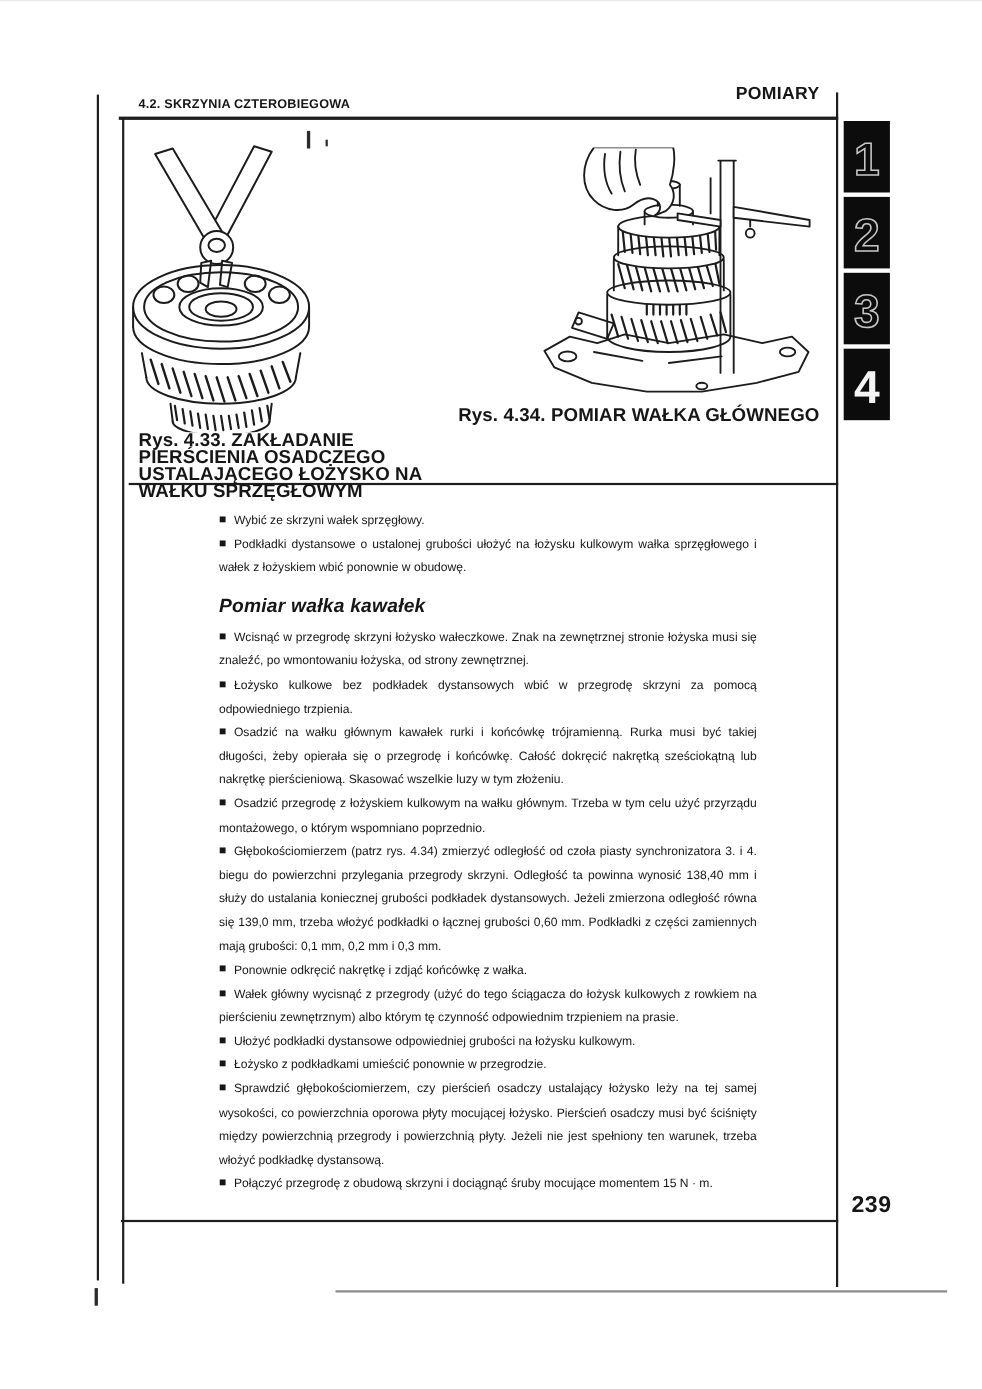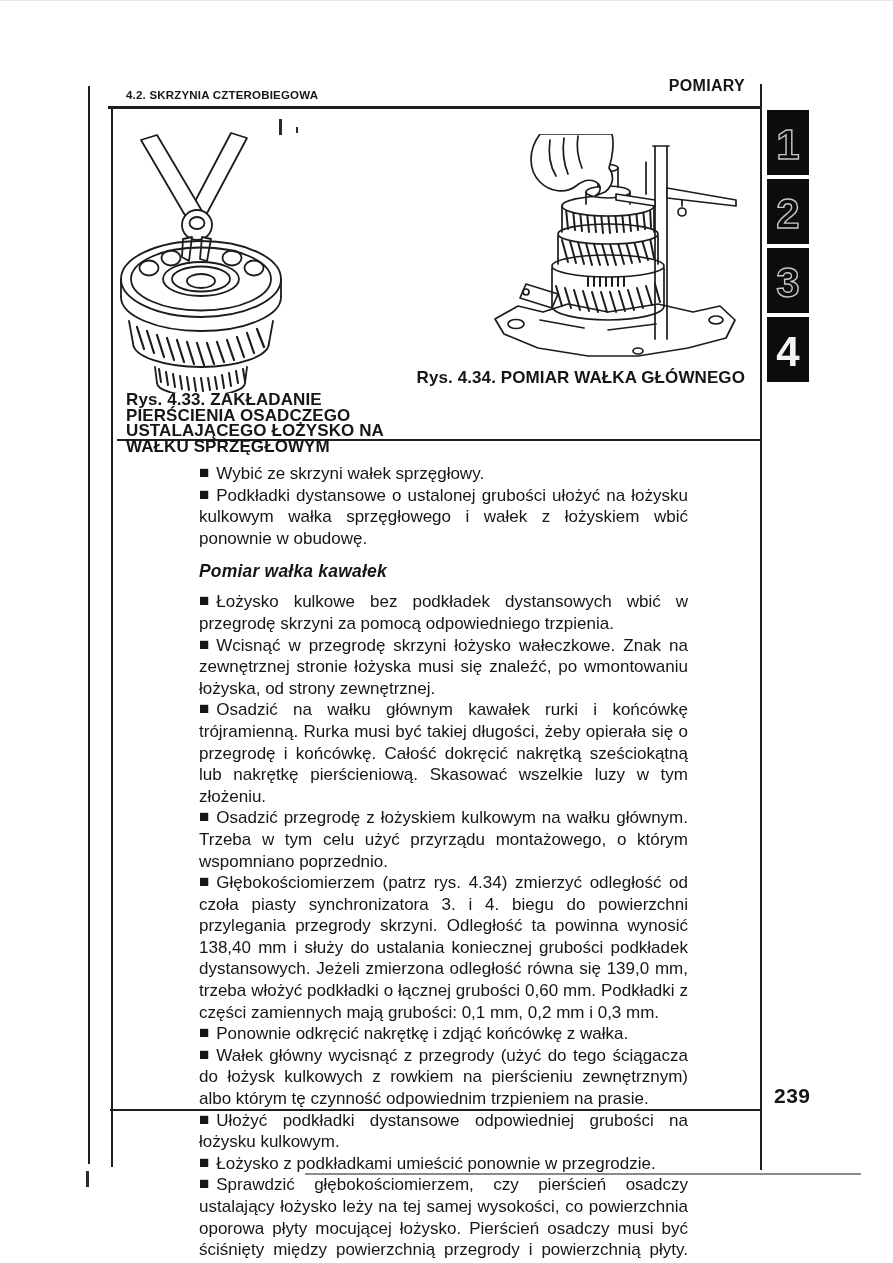--- a/index.html
+++ b/index.html
@@ -11,21 +11,21 @@
   .vline,.hline{position:absolute;background:#1e1e1e;}
   
   .hdr-left{position:absolute;left:126px;top:88px;font-size:11.5px;font-weight:bold;letter-spacing:.2px;}
   .hdr-right{position:absolute;right:148px;top:76px;font-size:16px;font-weight:bold;letter-spacing:.3px;}
   
   .cap{position:absolute;font-size:17px;font-weight:bold;line-height:15.5px;letter-spacing:.1px;}
   .cap33{left:126px;top:391px;width:302px;}
   .cap34{right:148px;top:369px;text-align:right;}
   
   .textblock{position:absolute;left:199px;top:462px;width:489px;}
-  .textblock p{margin:0;font-size:17px;line-height:21.6px;text-align:justify;}
+  .textblock p{margin:0;font-size:11px;line-height:21.6px;text-align:justify;}
   .sq{display:inline-block;margin-right:7px;transform:translateY(-1px);}
   h2.sect{margin:12px 0 9px 0;font-size:17.5px;font-style:italic;font-weight:bold;letter-spacing:.2px;}
   
   .tab{position:absolute;left:767px;width:42px;height:65px;background:#0c0c0c;}
   .tab svg{display:block;}
   .tab text{font-family:"Liberation Sans",sans-serif;font-size:42px;font-weight:bold;text-anchor:middle;}
   .tab text.outline{fill:#0c0c0c;stroke:#c6c6c6;stroke-width:1.4px;}
   .tab text.solid{fill:#f4f4f4;stroke:none;}
   
   .pagenum{position:absolute;left:774px;top:1083px;font-size:21px;font-weight:bold;letter-spacing:.5px;}
@@ -136,22 +136,22 @@
 
   <div class="cap cap34">Rys. 4.34. POMIAR WAŁKA GŁÓWNEGO</div>
   <div class="cap cap33">Rys. 4.33. ZAKŁADANIE PIERŚCIENIA OSADCZEGO USTALAJĄCEGO ŁOŻYSKO NA WAŁKU SPRZĘGŁOWYM</div>
 
   <div class="textblock">
     <p><span class="sq">■</span><span>Wybić ze skrzyni wałek sprzęgłowy.</span></p>
     <p><span class="sq">■</span><span>Podkładki dystansowe o ustalonej grubości ułożyć na łożysku kulkowym wałka sprzęgłowego i wałek z łożyskiem wbić ponownie w obudowę.</span></p>
 
     <h2 class="sect">Pomiar wałka kawałek</h2>
 
+    <p><span class="sq">■</span><span>Wcisnąć w przegrodę skrzyni łożysko wałeczkowe. Znak na zewnętrznej stronie łożyska musi się znaleźć, po wmontowaniu łożyska, od strony zewnętrznej.</span></p>
     <p><span class="sq">■</span><span>Łożysko kulkowe bez podkładek dystansowych wbić w przegrodę skrzyni za pomocą odpowiedniego trzpienia.</span></p>
-    <p><span class="sq">■</span><span>Wcisnąć w przegrodę skrzyni łożysko wałeczkowe. Znak na zewnętrznej stronie łożyska musi się znaleźć, po wmontowaniu łożyska, od strony zewnętrznej.</span></p>
     <p><span class="sq">■</span><span>Osadzić na wałku głównym kawałek rurki i końcówkę trójramienną. Rurka musi być takiej długości, żeby opierała się o przegrodę i końcówkę. Całość dokręcić nakrętką sześciokątną lub nakrętkę pierścieniową. Skasować wszelkie luzy w tym złożeniu.</span></p>
     <p><span class="sq">■</span><span>Osadzić przegrodę z łożyskiem kulkowym na wałku głównym. Trzeba w tym celu użyć przyrządu montażowego, o którym wspomniano poprzednio.</span></p>
     <p><span class="sq">■</span><span>Głębokościomierzem (patrz rys. 4.34) zmierzyć odległość od czoła piasty synchronizatora 3. i 4. biegu do powierzchni przylegania przegrody skrzyni. Odległość ta powinna wynosić 138,40 mm i służy do ustalania koniecznej grubości podkładek dystansowych. Jeżeli zmierzona odległość równa się 139,0 mm, trzeba włożyć podkładki o łącznej grubości 0,60 mm. Podkładki z części zamiennych mają grubości: 0,1 mm, 0,2 mm i 0,3 mm.</span></p>
     <p><span class="sq">■</span><span>Ponownie odkręcić nakrętkę i zdjąć końcówkę z wałka.</span></p>
     <p><span class="sq">■</span><span>Wałek główny wycisnąć z przegrody (użyć do tego ściągacza do łożysk kulkowych z rowkiem na pierścieniu zewnętrznym) albo którym tę czynność odpowiednim trzpieniem na prasie.</span></p>
     <p><span class="sq">■</span><span>Ułożyć podkładki dystansowe odpowiedniej grubości na łożysku kulkowym.</span></p>
     <p><span class="sq">■</span><span>Łożysko z podkładkami umieścić ponownie w przegrodzie.</span></p>
     <p><span class="sq">■</span><span>Sprawdzić głębokościomierzem, czy pierścień osadczy ustalający łożysko leży na tej samej wysokości, co powierzchnia oporowa płyty mocującej łożysko. Pierścień osadczy musi być ściśnięty między powierzchnią przegrody i powierzchnią płyty. Jeżeli nie jest spełniony ten warunek, trzeba włożyć podkładkę dystansową.</span></p>
     <p><span class="sq">■</span><span>Połączyć przegrodę z obudową skrzyni i dociągnąć śruby mocujące momentem 15 N · m.</span></p>
   </div>

